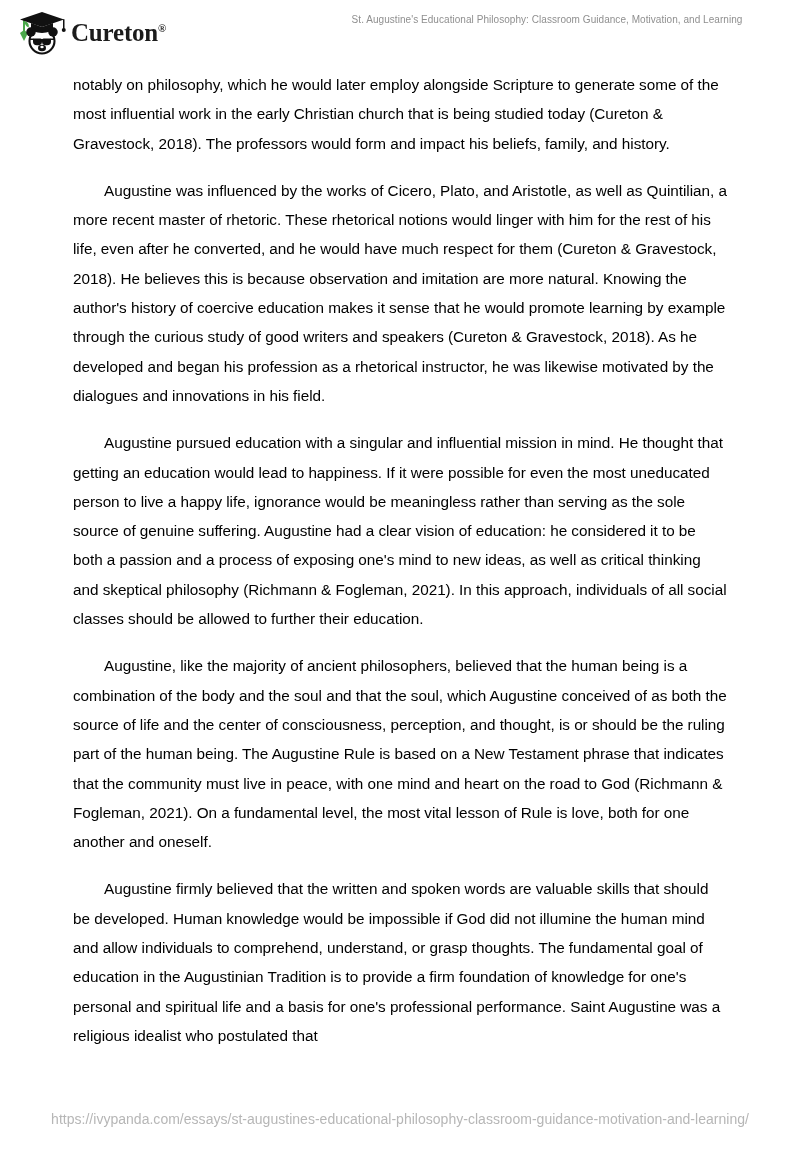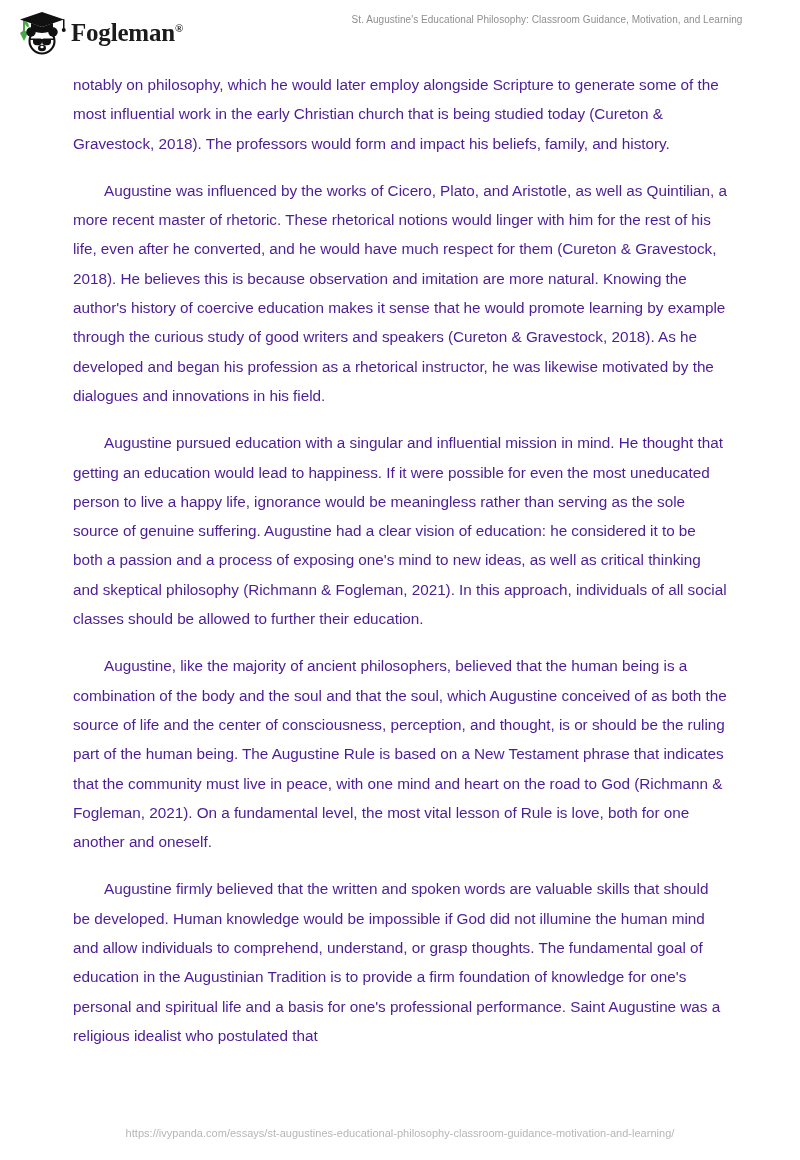--- a/index.html
+++ b/index.html
@@ -73,21 +73,21 @@
   .page-body {
     position: absolute;
     left: 73px;
     top: 70px;
     width: 655px;
   }
 
   .para {
     font-size: 15.3px;
     line-height: 29.3px;
-    color: #4c1d95;
+    color: #000000;
     margin: 0 0 18px 0;
     text-indent: 31px;
     text-align: left;
     letter-spacing: -0.03px;
   }
   .para.no-indent {
     text-indent: 0;
   }
 
   .section-heading {
@@ -104,22 +104,22 @@
     position: absolute;
     left: 0;
     bottom: 0;
     width: 800px;
     height: 60px;
   }
   .footer-url {
     position: absolute;
     left: 50%;
     transform: translateX(-50%);
-    bottom: 21px;
-    font-size: 11px;
+    bottom: 33px;
+    font-size: 14px;
     color: #b6b6b6;
     white-space: nowrap;
     letter-spacing: 0.02px;
     text-decoration: none;
   }
 </style>
 </head>
 <body>
 
 <div class="page-header">
@@ -153,21 +153,21 @@
         <rect x="48" y="58" width="8" height="3.2"></rect>
         <rect x="26" y="57" width="9" height="3.2" rx="1.6"></rect>
         <rect x="69" y="57" width="9" height="3.2" rx="1.6"></rect>
 
         <ellipse cx="52" cy="76" rx="8" ry="6.5"></ellipse>
       </g>
       <g fill="#ffffff">
         <ellipse cx="52" cy="74" rx="3.4" ry="2.6"></ellipse>
       </g>
     </svg>
-    <span class="brand-wordmark"><span>Fogleman</span><span class="brand-reg">®</span></span>
+    <span class="brand-wordmark"><span>Cureton</span><span class="brand-reg">®</span></span>
   </div>
 
   <div class="running-title">St. Augustine's Educational Philosophy: Classroom Guidance, Motivation, and Learning</div>
 </div>
 
 <main class="page-body">
     <p class="para no-indent">notably on philosophy, which he would later employ alongside Scripture to generate some of the most influential work in the early Christian church that is being studied today (Cureton &amp; Gravestock, 2018). The professors would form and impact his beliefs, family, and history.</p>
     <p class="para">Augustine was influenced by the works of Cicero, Plato, and Aristotle, as well as Quintilian, a more recent master of rhetoric. These rhetorical notions would linger with him for the rest of his life, even after he converted, and he would have much respect for them (Cureton &amp; Gravestock, 2018). He believes this is because observation and imitation are more natural. Knowing the author's history of coercive education makes it sense that he would promote learning by example through the curious study of good writers and speakers (Cureton &amp; Gravestock, 2018). As he developed and began his profession as a rhetorical instructor, he was likewise motivated by the dialogues and innovations in his field.</p>
     <p class="para">Augustine pursued education with a singular and influential mission in mind. He thought that getting an education would lead to happiness. If it were possible for even the most uneducated person to live a happy life, ignorance would be meaningless rather than serving as the sole source of genuine suffering. Augustine had a clear vision of education: he considered it to be both a passion and a process of exposing one's mind to new ideas, as well as critical thinking and skeptical philosophy (Richmann &amp; Fogleman, 2021). In this approach, individuals of all social classes should be allowed to further their education.</p>
     <p class="para">Augustine, like the majority of ancient philosophers, believed that the human being is a combination of the body and the soul and that the soul, which Augustine conceived of as both the source of life and the center of consciousness, perception, and thought, is or should be the ruling part of the human being. The Augustine Rule is based on a New Testament phrase that indicates that the community must live in peace, with one mind and heart on the road to God (Richmann &amp; Fogleman, 2021). On a fundamental level, the most vital lesson of Rule is love, both for one another and oneself.</p>

